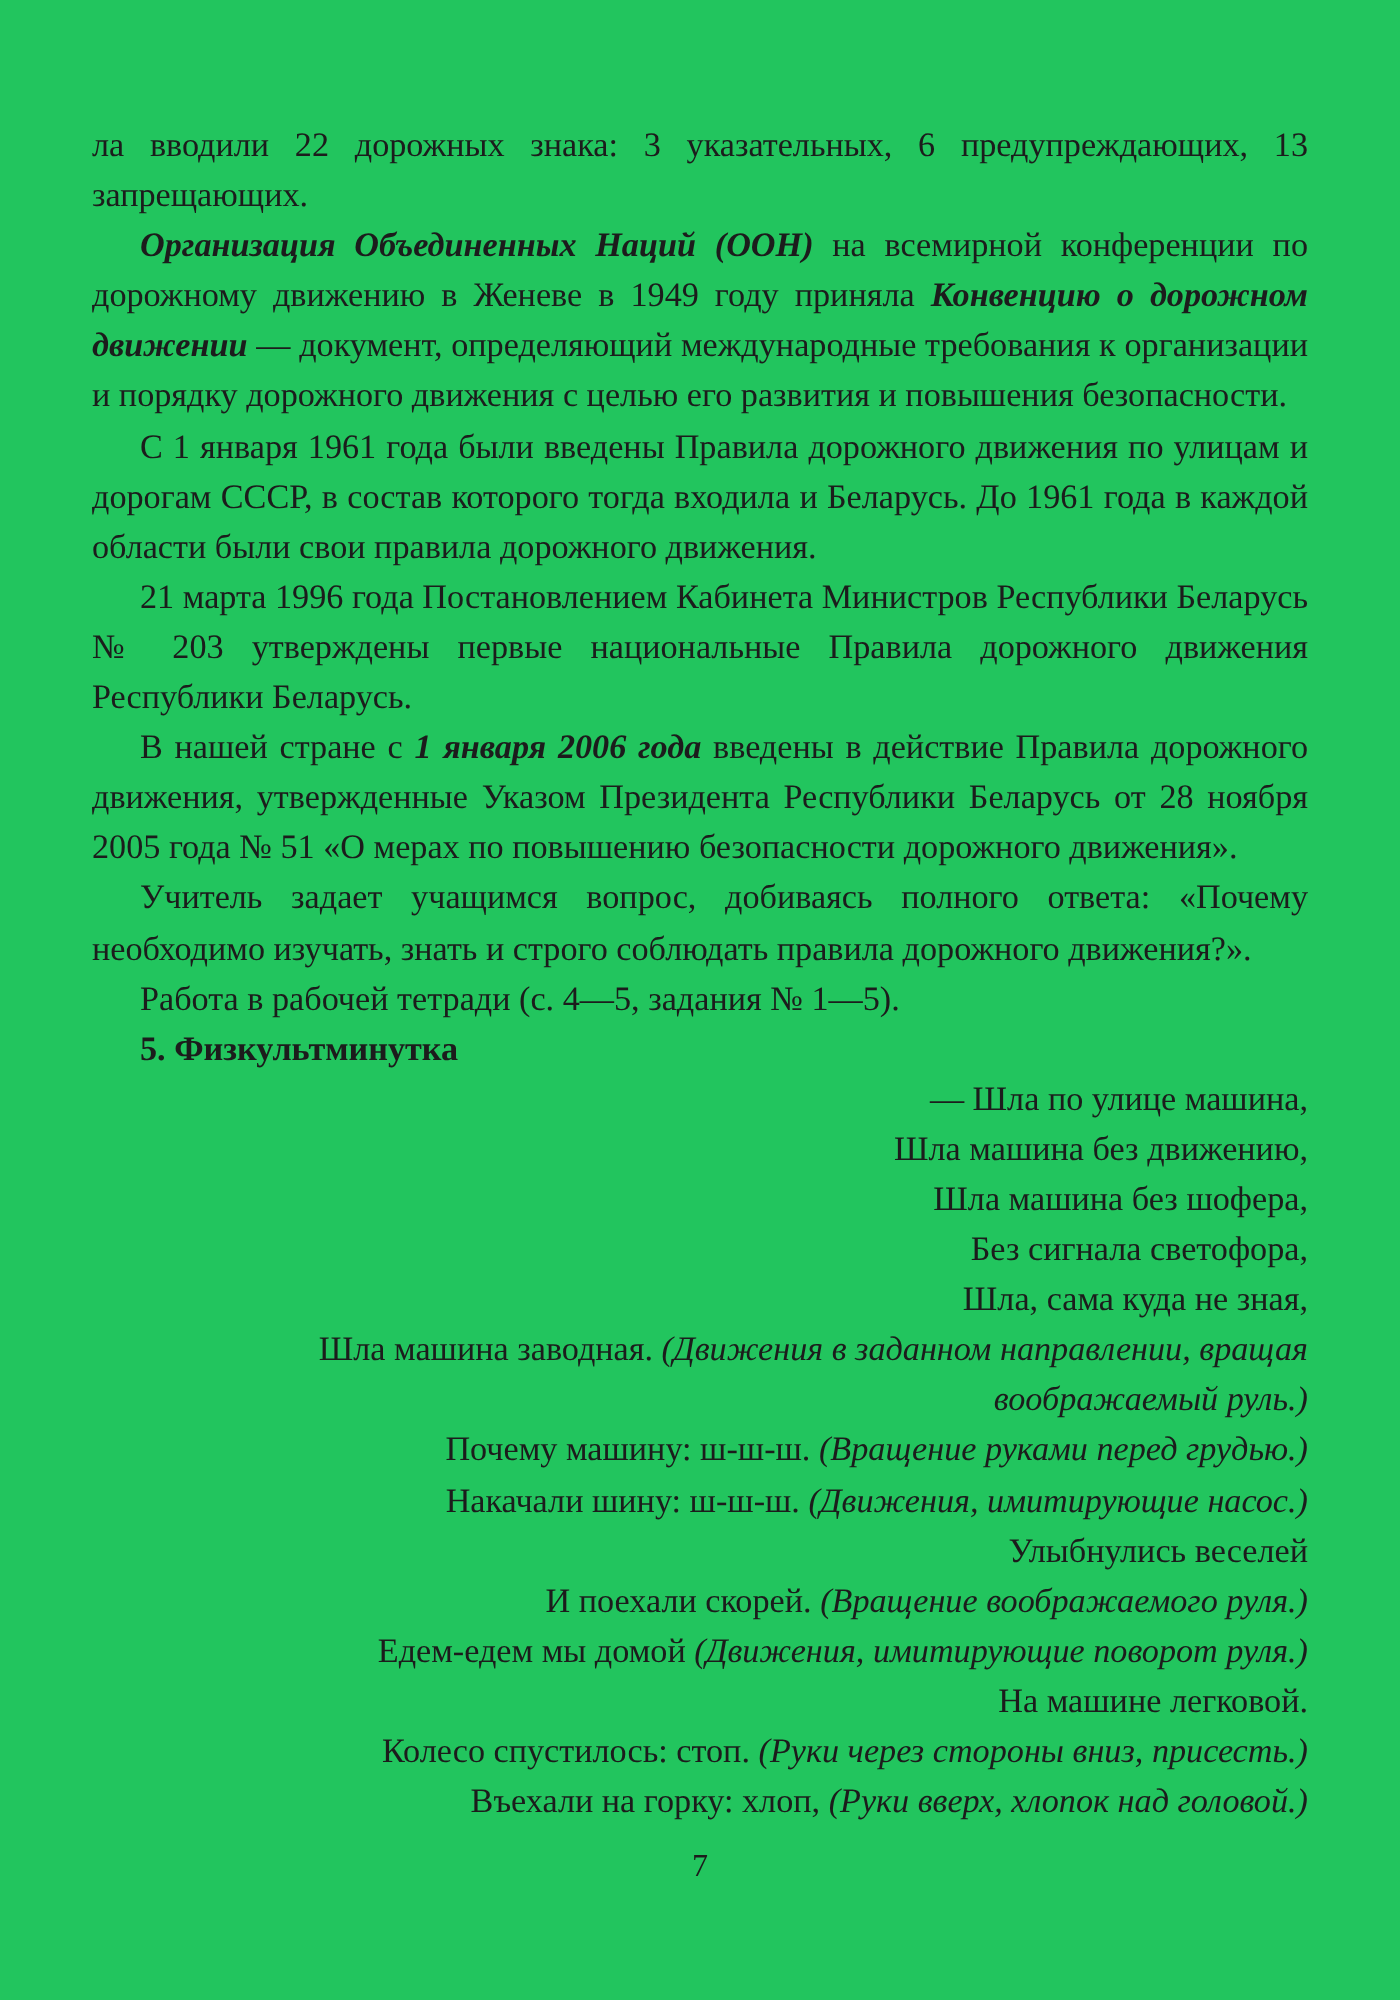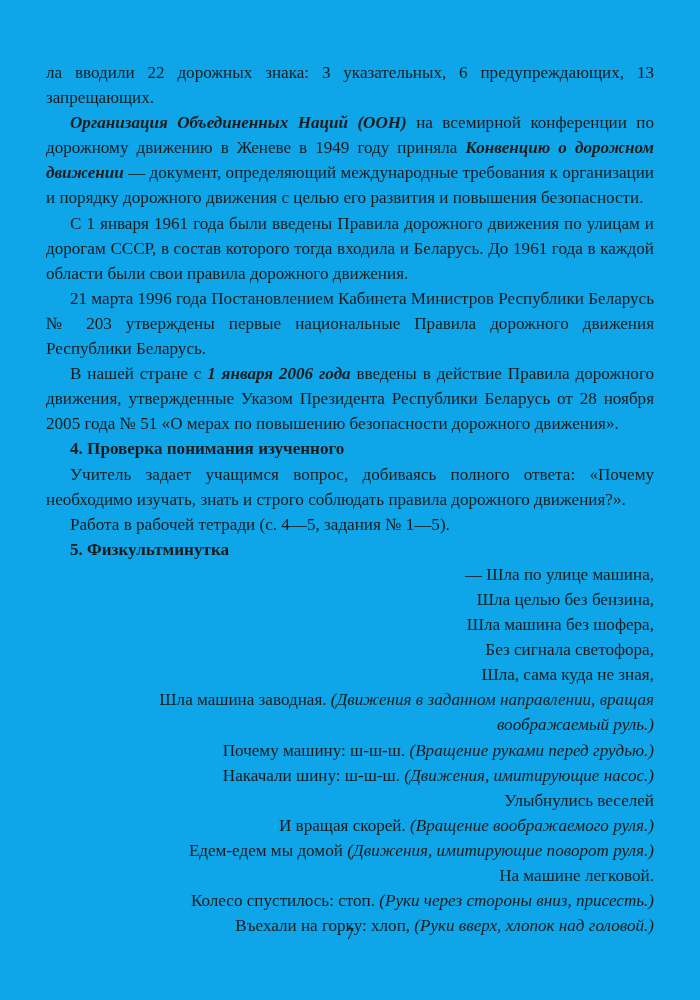--- a/index.html
+++ b/index.html
@@ -5,21 +5,21 @@
 <style>
   html, body {
     margin: 0;
     padding: 0;
     background: #ffffff;
   }
   .page {
     position: relative;
     width: 700px;
     height: 1000px;
-    background: #0ea5e9;
+    background: #22c55e;
     overflow: hidden;
     font-family: "Liberation Serif", "DejaVu Serif", serif;
     color: #1c1c1c;
     box-sizing: border-box;
   }
   .text-column {
     position: absolute;
     left: 46px;
     top: 60px;
     width: 608px;
@@ -74,43 +74,42 @@
     <p class="para no-indent">ла вводили 22 дорожных знака: 3 указательных, 6 предупреждающих, 13 запрещающих.</p>
 
     <p class="para"><b>Организация Объединенных Наций (ООН)</b><span> на всемирной конференции по дорожному движению в Женеве в 1949 году приняла </span><b>Конвенцию о дорожном движении</b><span> — документ, определяющий международные требования к организации и порядку дорожного движения с целью его развития и повышения безопасности.</span></p>
 
     <p class="para">С 1 января 1961 года были введены Правила дорожного движения по улицам и дорогам СССР, в состав которого тогда входила и Беларусь. До 1961 года в каждой области были свои правила дорожного движения.</p>
 
     <p class="para">21 марта 1996 года Постановлением Кабинета Министров Республики Беларусь № 203 утверждены первые национальные Правила дорожного движения Республики Беларусь.</p>
 
     <p class="para"><span>В нашей стране с </span><b>1 января 2006 года</b><span> введены в действие Правила дорожного движения, утвержденные Указом Президента Республики Беларусь от 28 ноября 2005 года № 51 «О мерах по повышению безопасности дорожного движения».</span></p>
 
-    <p class="para heading">4. Проверка понимания изученного</p>
 
     <p class="para">Учитель задает учащимся вопрос, добиваясь полного ответа: «Почему необходимо изучать, знать и строго соблюдать правила дорожного движения?».</p>
 
     <p class="para">Работа в рабочей тетради (с. 4—5, задания № 1—5).</p>
 
     <p class="para heading">5. Физкультминутка</p>
 
     <p class="poem">— Шла по улице машина,</p>
-    <p class="poem">Шла целью без бензина,</p>
+    <p class="poem">Шла машина без движению,</p>
     <p class="poem">Шла машина без шофера,</p>
     <p class="poem">Без сигнала светофора,</p>
     <p class="poem">Шла, сама куда не зная,</p>
 
     <p class="poem"><span>Шла машина заводная. </span><i>(Движения в заданном направлении, вращая воображаемый руль.)</i></p>
 
     <p class="poem"><span>Почему машину: ш-ш-ш. </span><i>(Вращение руками перед грудью.)</i></p>
 
     <p class="poem"><span>Накачали шину: ш-ш-ш. </span><i>(Движения, имитирующие насос.)</i></p>
 
     <p class="poem"><span>Улыбнулись веселей</span><i></i></p>
 
-    <p class="poem"><span>И вращая скорей. </span><i>(Вращение воображаемого руля.)</i></p>
+    <p class="poem"><span>И поехали скорей. </span><i>(Вращение воображаемого руля.)</i></p>
 
     <p class="poem"><span>Едем-едем мы домой </span><i>(Движения, имитирующие поворот руля.)</i></p>
 
     <p class="poem"><span>На машине легковой.</span><i></i></p>
 
     <p class="poem"><span>Колесо спустилось: стоп. </span><i>(Руки через стороны вниз, присесть.)</i></p>
 
     <p class="poem"><span>Въехали на горку: хлоп, </span><i>(Руки вверх, хлопок над головой.)</i></p>
 
   </div>

